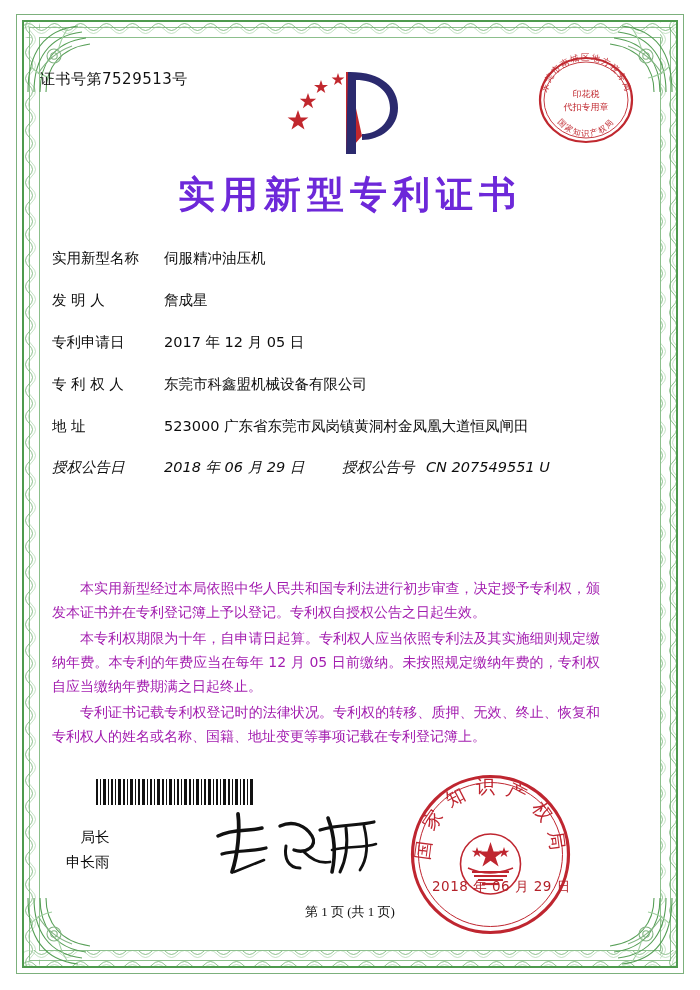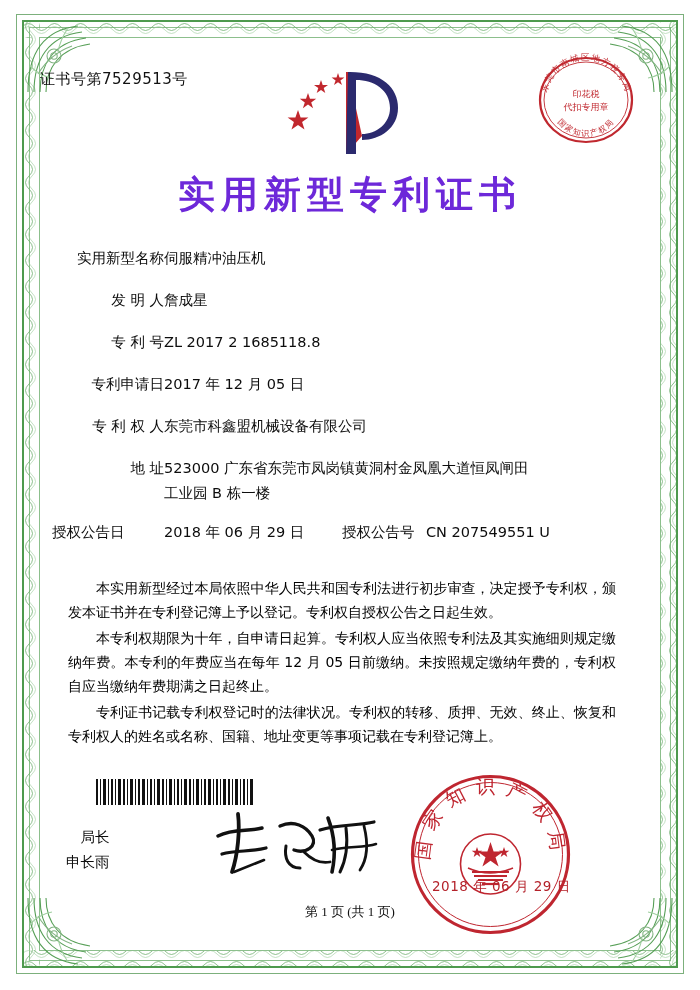--- a/index.html
+++ b/index.html
@@ -94,49 +94,49 @@
   .frow {
     display: flex;
     align-items: baseline;
     margin-bottom: 21px;
     line-height: 1.45;
   }
   .flabel {
     width: 112px;
     flex: 0 0 112px;
     white-space: nowrap;
-    text-align: right;
   }
   .fvalue {
     flex: 1;
   }
   .addr-cont {
     margin-left: 112px;
     margin-top: -16px;
     margin-bottom: 20px;
   }
   .two-col {
     display: flex;
     margin-bottom: 18px;
+    font-style: italic;
   }
   .two-col .col {
     display: flex;
     align-items: baseline;
   }
   .two-col .col.left { width: 290px; }
   .two-col .col .lbl { width: 112px; flex: 0 0 112px; white-space: nowrap; }
   .two-col .col.right .lbl { width: 84px; flex: 0 0 84px; }
 
   .paras {
     position: absolute;
-    left: 68px; top: 576px;
+    left: 52px; top: 576px;
     width: 548px;
     font-size: 14px;
     line-height: 1.72;
-    color: #000000;
+    color: #a21caf;
     text-align: justify;
   }
   .paras p {
     margin: 0 0 2px 0;
     text-indent: 28px;
   }
 
   .barcode {
     position: absolute;
     left: 96px; top: 779px;
@@ -294,36 +294,31 @@
   <div class="fields">
     <div class="frow">
       <div class="flabel">实用新型名称</div>
       <div class="fvalue">伺服精冲油压机</div>
     </div>
     <div class="frow">
       <div class="flabel">发 明 人</div>
       <div class="fvalue">詹成星</div>
     </div>
     <div class="frow">
-      <div class="flabel">专 利 号</div>
-      <div class="fvalue mono">ZL 2017 2 1685118.8</div>
-    </div>
-    <div class="frow">
       <div class="flabel">专利申请日</div>
       <div class="fvalue">2017 年 12 月 05 日</div>
     </div>
     <div class="frow">
       <div class="flabel">专 利 权 人</div>
       <div class="fvalue">东莞市科鑫盟机械设备有限公司</div>
     </div>
     <div class="frow">
       <div class="flabel">地 址</div>
       <div class="fvalue">523000  广东省东莞市凤岗镇黄洞村金凤凰大道恒凤闸田</div>
     </div>
-    <div class="addr-cont">工业园 B 栋一楼</div>
 
     <div class="two-col">
       <div class="col left">
         <div class="lbl">授权公告日</div>
         <div>2018 年 06 月 29 日</div>
       </div>
       <div class="col right">
         <div class="lbl">授权公告号</div>
         <div>CN 207549551 U</div>
       </div>

